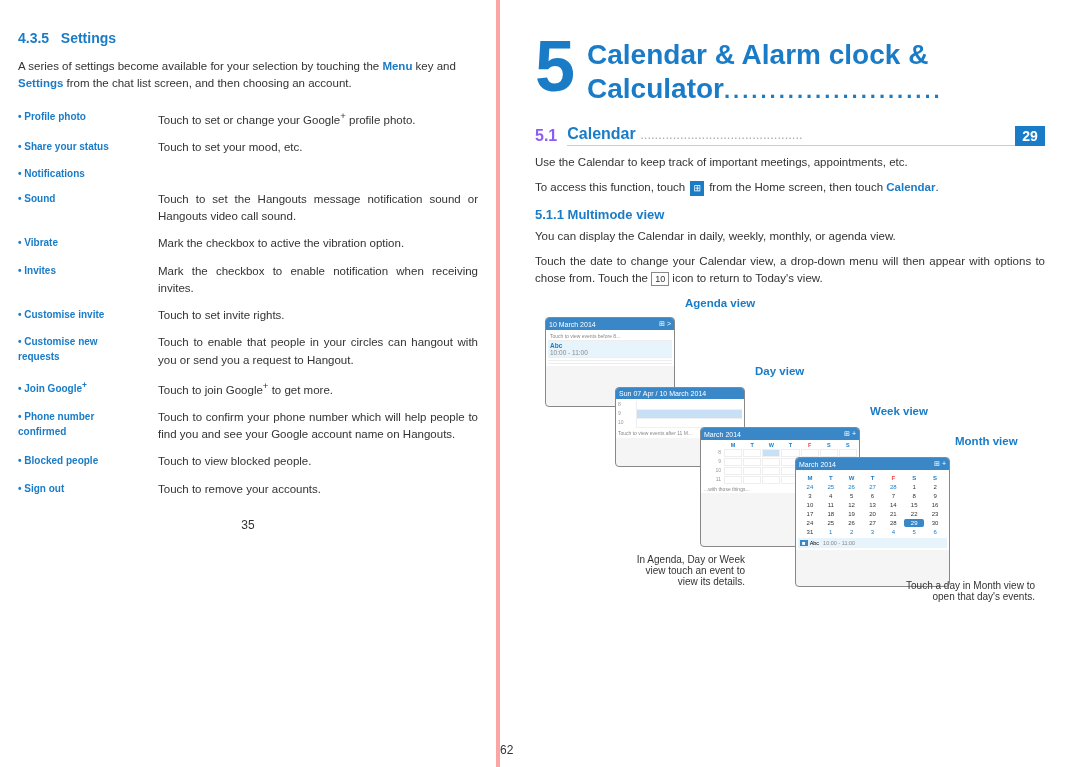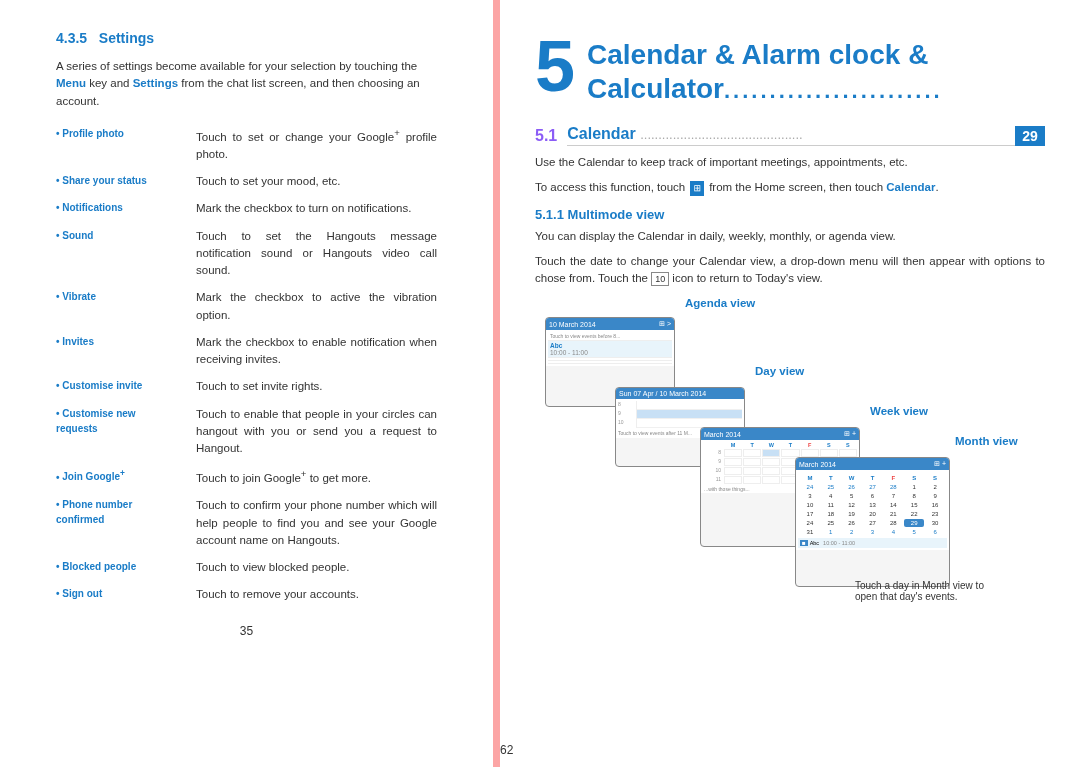--- a/index.html
+++ b/index.html
@@ -8,22 +8,22 @@
       height: 767px;
       background: #fff;
       font-family: Arial, Helvetica, sans-serif;
       font-size: 12px;
       overflow: hidden;
       display: flex;
     }
 
     .left-page {
       width: 500px;
-      padding: 30px 56px;
-      border-right: 7px solid #fca5a5;
+      padding: 30px 18px;
+      border-right: 4px solid #fca5a5;
     }
 
     .right-page {
       width: 580px;
       padding: 30px 35px;
     }
 
     
     .section-title {
       color: #1a7cc7;
@@ -294,21 +294,21 @@
       left: 10px;
       bottom: 20px;
       width: 200px;
       text-align: right;
     }
 
     .caption-right {
       right: 10px;
       bottom: 5px;
       width: 180px;
-      text-align: left;
+      text-align: right;
     }
 
     .right-page-num {
       text-align: left;
       position: absolute;
       bottom: 10px;
       width: 100%;
       left: 0;
       font-size: 12px;
       color: #333;
@@ -366,21 +366,20 @@
       <div class="setting-desc">Touch to set or change your Google<sup>+</sup> profile photo.</div>
     </div>
 
     <div class="settings-row">
       <div class="setting-label">Share your status</div>
       <div class="setting-desc">Touch to set your mood, etc.</div>
     </div>
 
     <div class="settings-row">
       <div class="setting-label">Notifications</div>
-      <div class="setting-desc">Mark the checkbox to turn on notifications.</div>
     </div>
 
     <div class="settings-row">
       <div class="setting-label">Sound</div>
       <div class="setting-desc">Touch to set the Hangouts message notification sound or Hangouts video call sound.</div>
     </div>
 
     <div class="settings-row">
       <div class="setting-label">Vibrate</div>
       <div class="setting-desc">Mark the checkbox to active the vibration option.</div>
@@ -627,20 +626,23 @@
           <div class="day-cell blue">6</div>
         </div>
         <div style="padding:2px;font-size:5.5px;background:#e8f4fb;display:flex;align-items:center;">
           <span style="margin-right:2px;font-size:6px;background:#3a87c8;color:#fff;padding:0 2px;">■</span>
           <span>Abc</span>
           <span style="color:#888;margin-left:4px;">10:00 - 11:00</span>
         </div>
       </div>
     </div>
 
+    <div class="caption-text caption-left">
+      In Agenda, Day or Week<br>view touch an event to<br>view its details.
+    </div>
 
     <div class="caption-text caption-right">
       Touch a day in Month view to<br>open that day's events.
     </div>
 
   </div>
 
   <div class="right-page-num">
     <span>62</span>
   </div>

